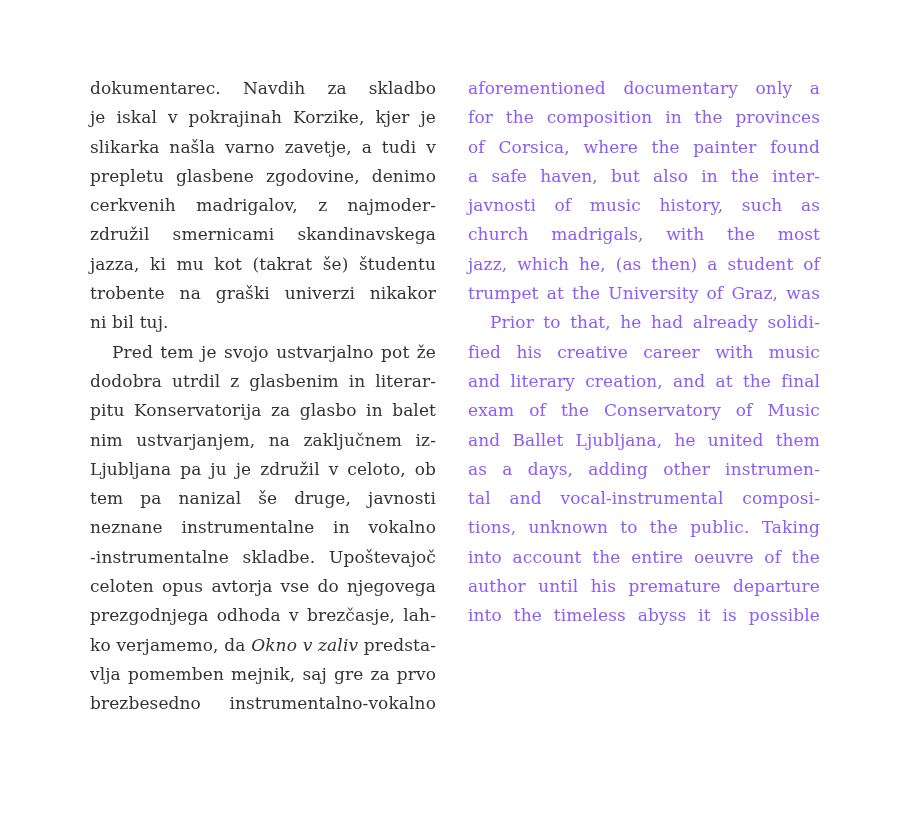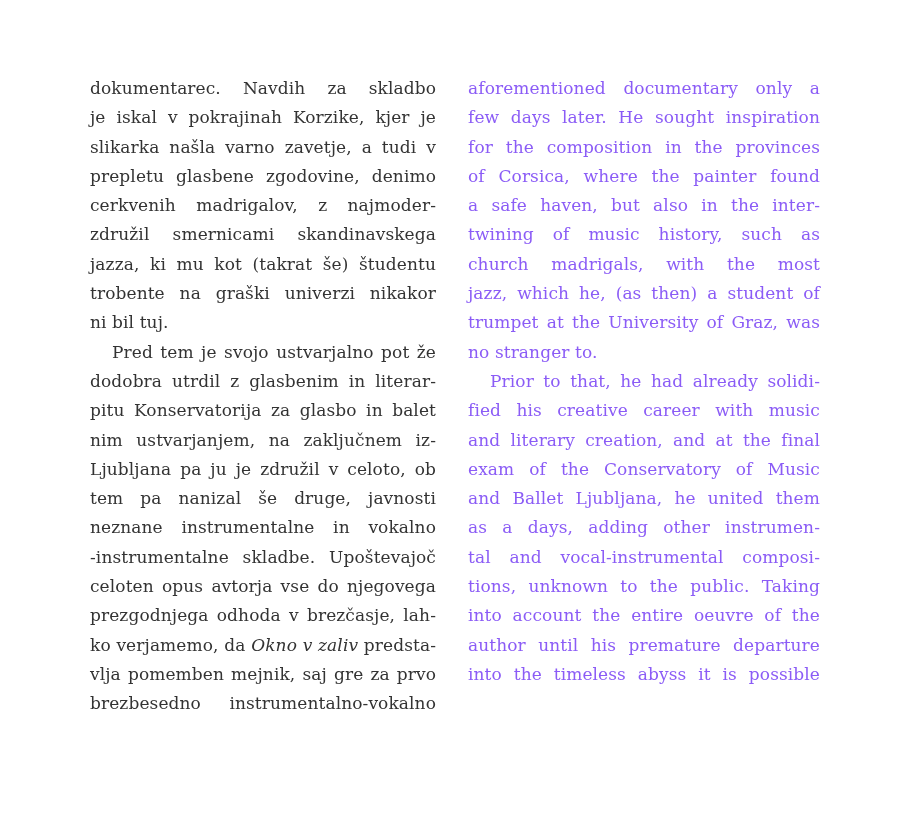--- a/index.html
+++ b/index.html
@@ -77,29 +77,27 @@
       <div class="line"><span>neznane instrumentalne in vokalno</span></div>
       <div class="line"><span>-instrumentalne skladbe. Upoštevajoč</span></div>
       <div class="line"><span>celoten opus avtorja vse do njegovega</span></div>
       <div class="line"><span>prezgodnjega odhoda v brezčasje, lah-</span></div>
       <div class="line"><span>ko verjamemo, da </span><span class="italic">Okno v zaliv</span><span> predsta-</span></div>
       <div class="line"><span>vlja pomemben mejnik, saj gre za prvo</span></div>
       <div class="line"><span>brezbesedno instrumentalno-vokalno</span></div>
     </div>
   <div class="column right" style="color: #8b5cf6;">
       <div class="line"><span>aforementioned documentary only a</span></div>
-      <div class="line"><span>few days later. He sought inspiration</span></div>
       <div class="line"><span>for the composition in the provinces</span></div>
       <div class="line"><span>of Corsica, where the painter found</span></div>
       <div class="line"><span>a safe haven, but also in the inter-</span></div>
-      <div class="line"><span>twining of music history, such as</span></div>
+      <div class="line"><span>javnosti of music history, such as</span></div>
       <div class="line"><span>church madrigals, with the most</span></div>
       <div class="line"><span>jazz, which he, (as then) a student of</span></div>
       <div class="line"><span>trumpet at the University of Graz, was</span></div>
-      <div class="line para-end"><span>no stranger to.</span></div>
       <div class="line indent"><span>Prior to that, he had already solidi-</span></div>
       <div class="line"><span>fied his creative career with music</span></div>
       <div class="line"><span>and literary creation, and at the final</span></div>
       <div class="line"><span>exam of the Conservatory of Music</span></div>
       <div class="line"><span>and Ballet Ljubljana, he united them</span></div>
       <div class="line"><span>as a days, adding other instrumen-</span></div>
       <div class="line"><span>tal and vocal-instrumental composi-</span></div>
       <div class="line"><span>tions, unknown to the public. Taking</span></div>
       <div class="line"><span>into account the entire oeuvre of the</span></div>
       <div class="line"><span>author until his premature departure</span></div>

